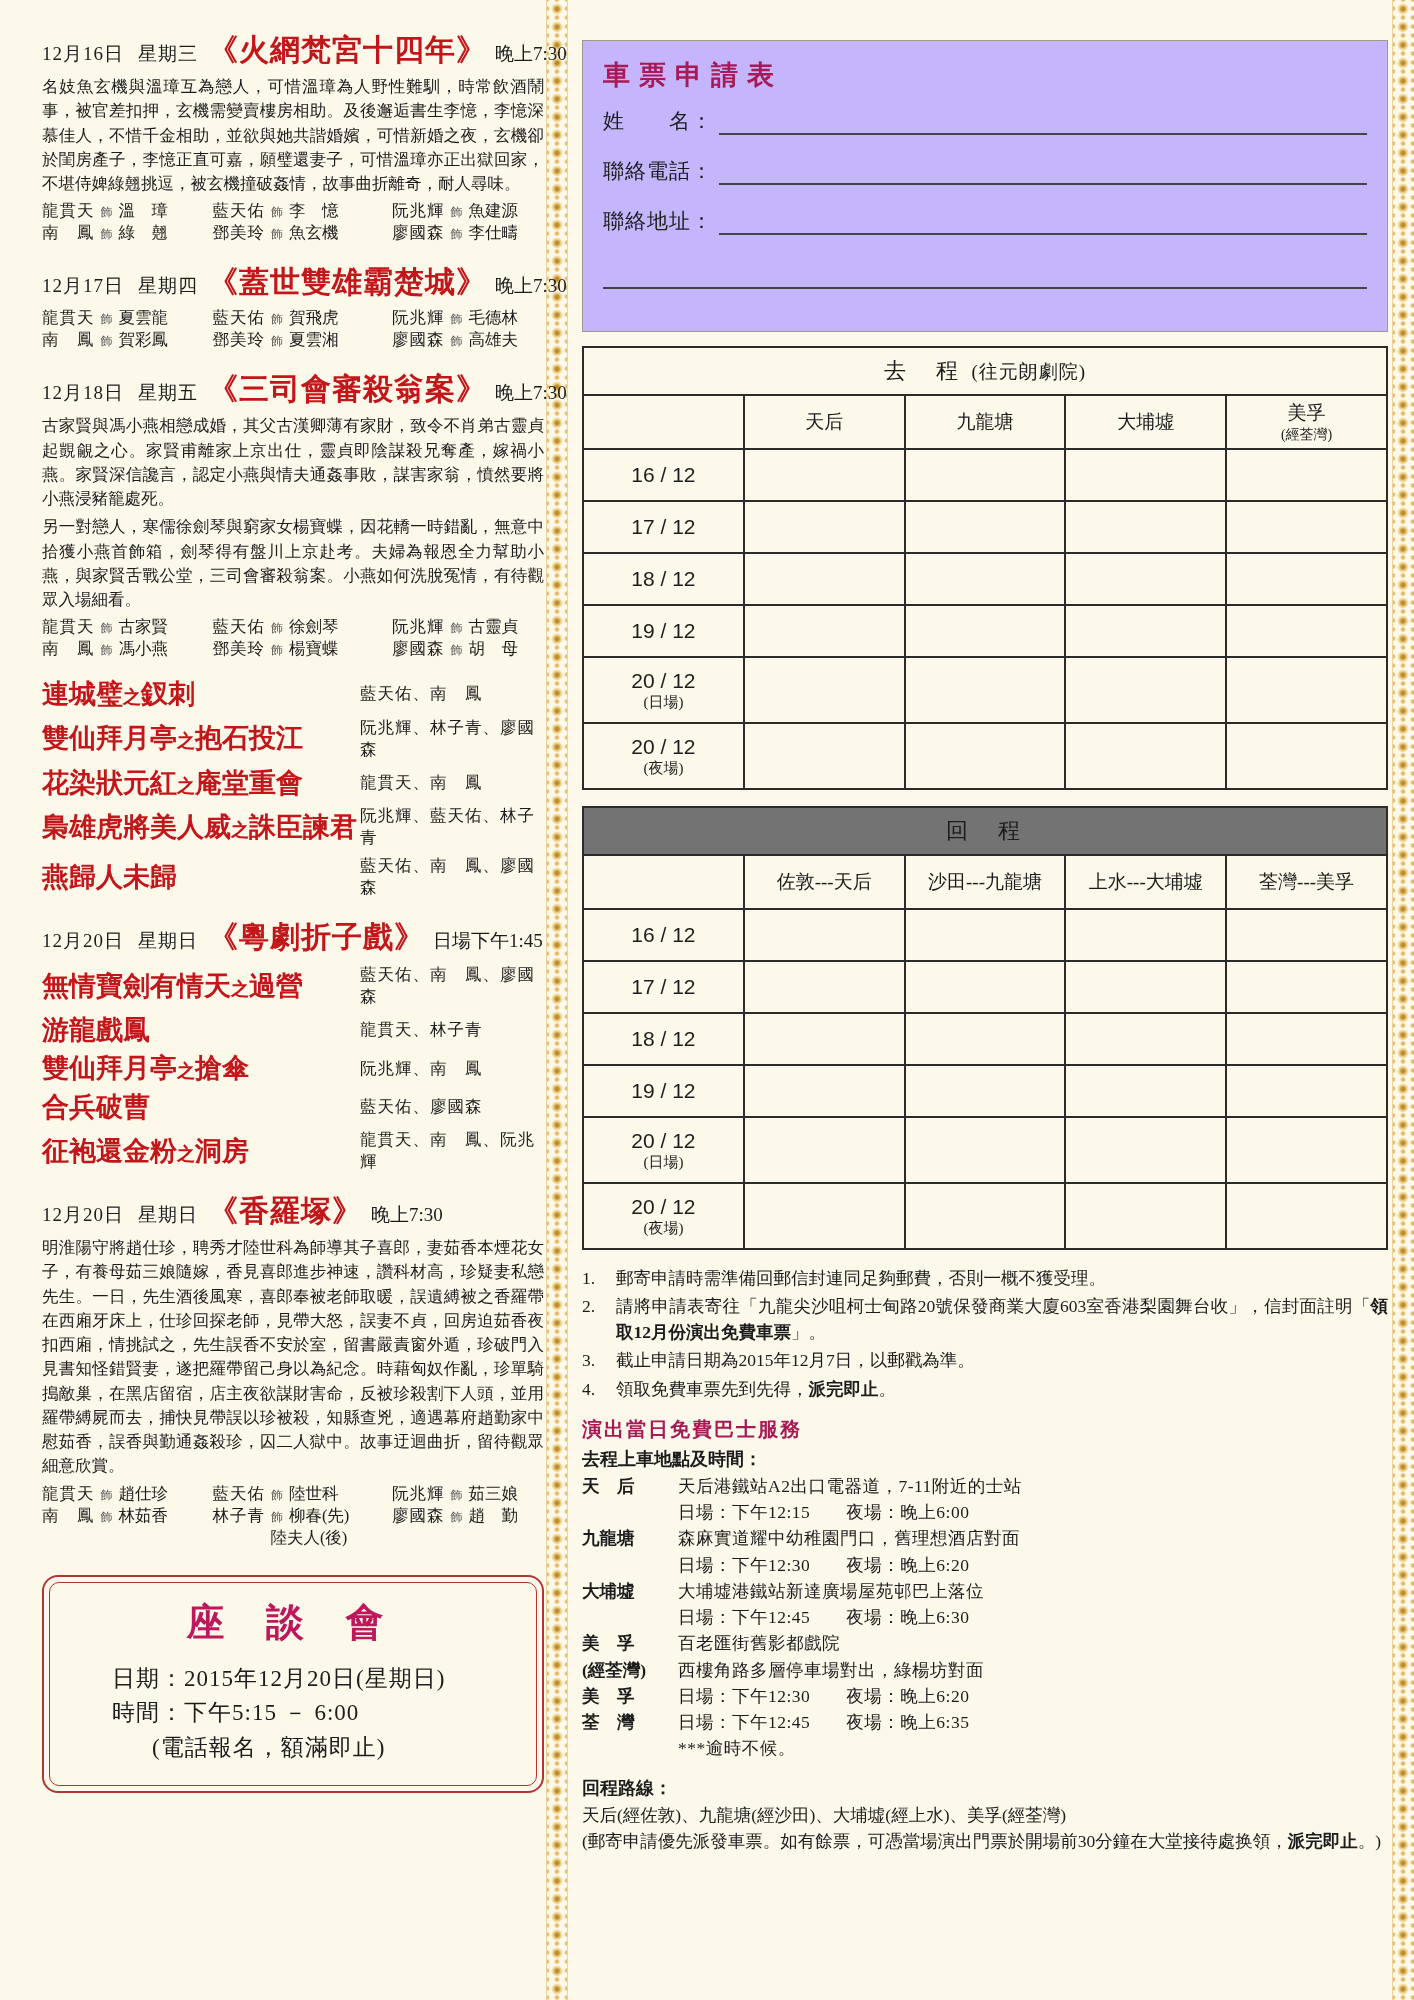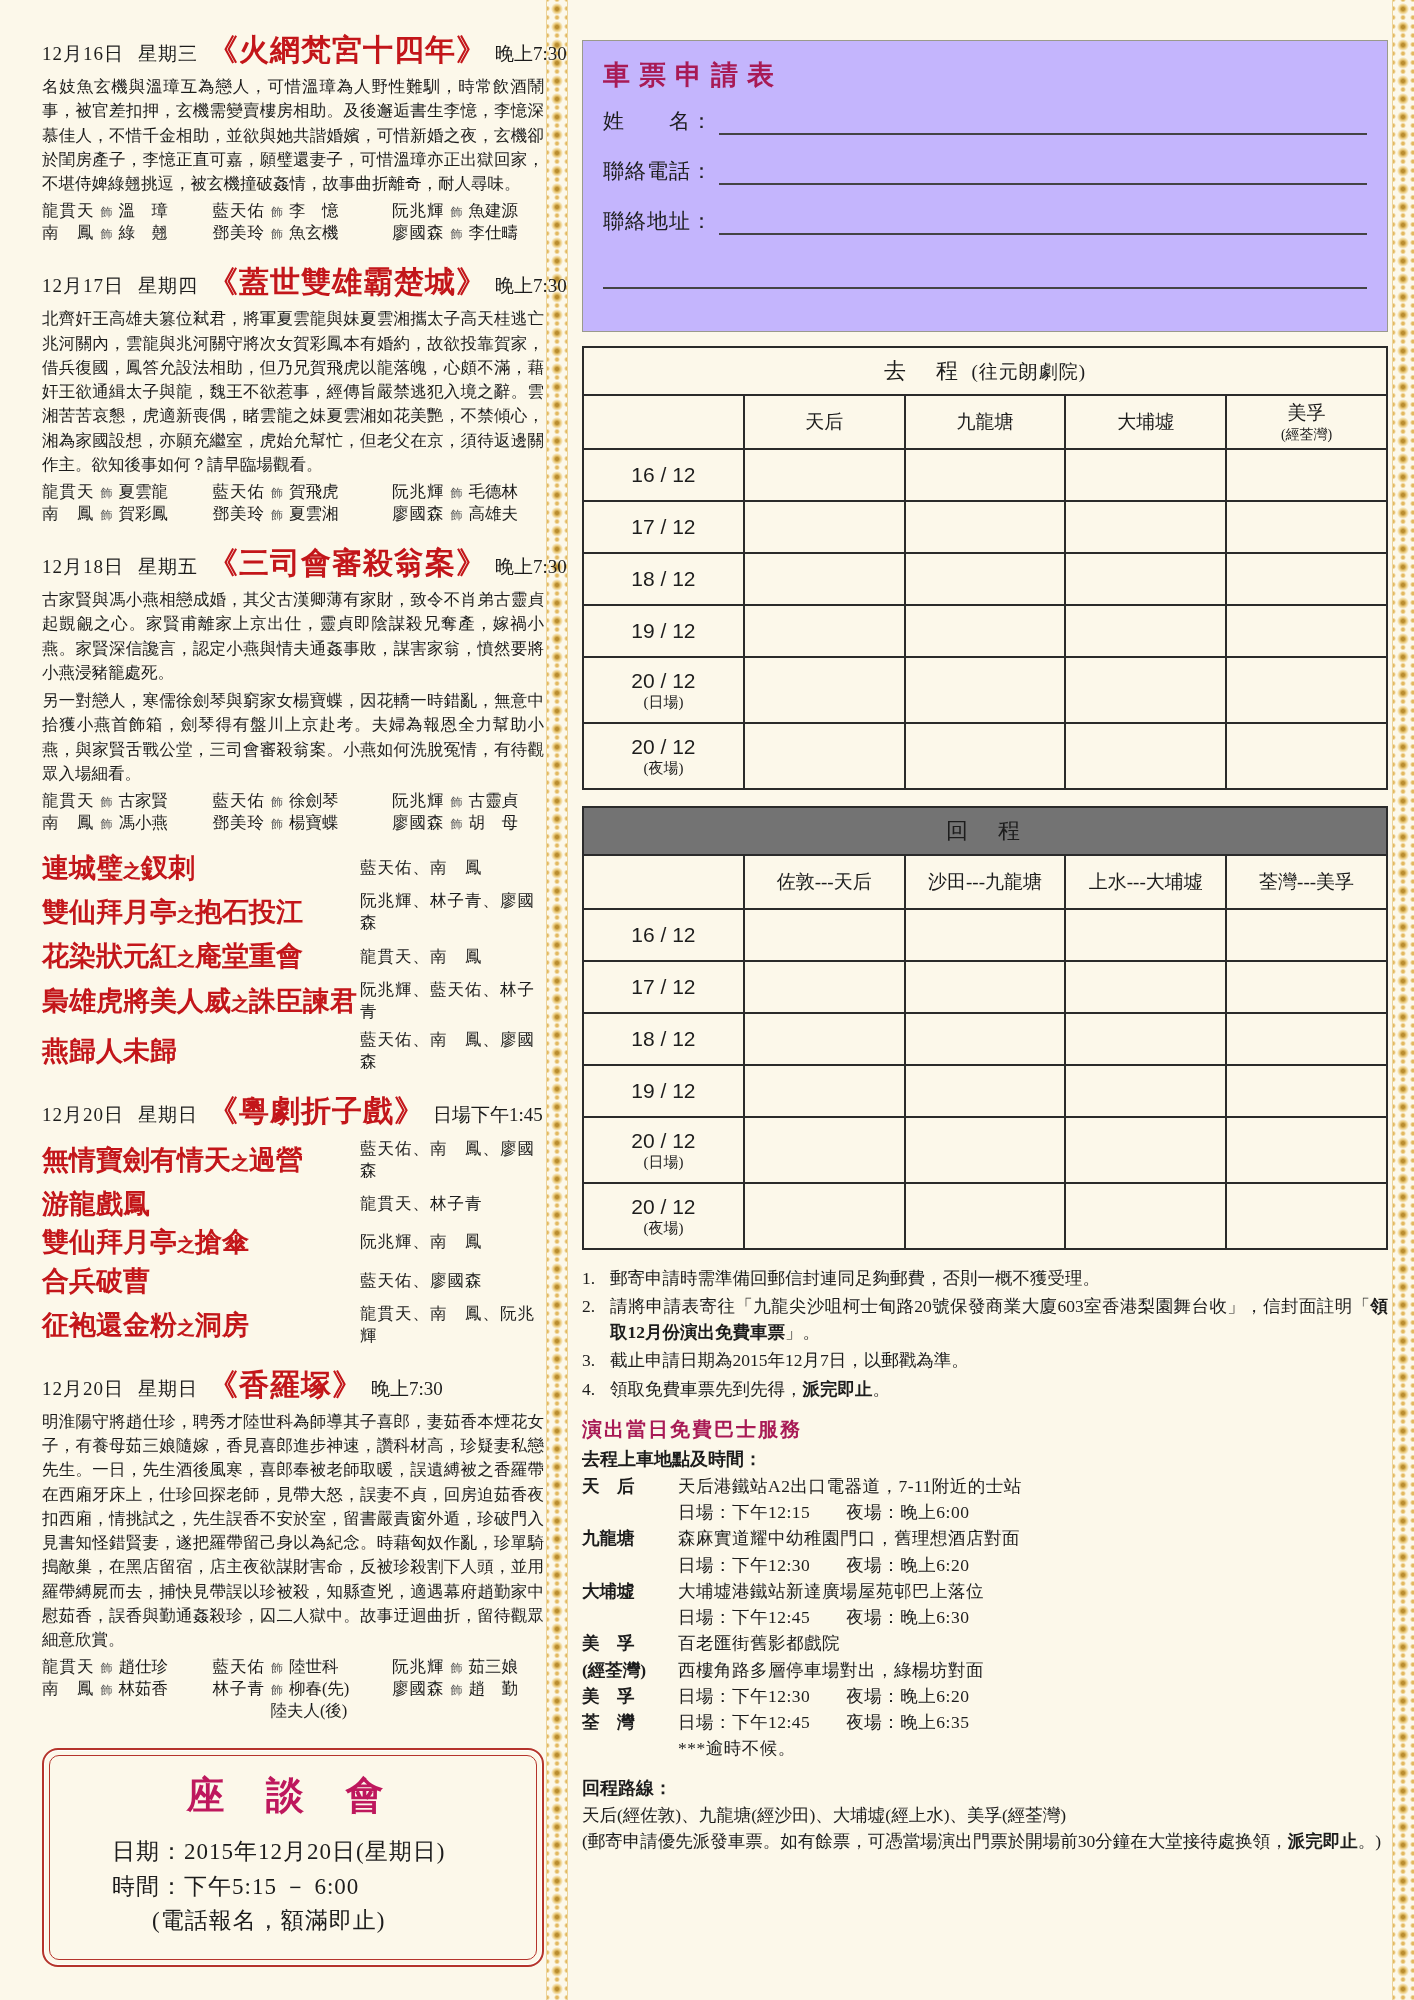--- a/index.html
+++ b/index.html
@@ -75,21 +75,21 @@
   .tbl-title .t-sub{font-size:19px;font-weight:normal;letter-spacing:1px;}
   .tbl-title.blue{background:#737373;}
   .col-head{font-size:19px;height:50px;}
   .col-head .sub{display:block;font-size:14px;}
   .sub:empty{display:none;}
   .row-label{font-size:21px;font-family:"Liberation Sans",sans-serif;height:48px;}
   .row-label .sub{display:block;font-size:15px;font-family:"Liberation Serif",serif;}
   tr.tall .row-label{height:62px;}
 
   .note{display:grid;grid-template-columns:28px 1fr;font-size:17.5px;line-height:1.45;margin-bottom:3px;}
-  .note .note-text{text-align:justify;}
+  .note .note-text{text-align:justify;margin-left:6px;}
   .bold{font-weight:bold;}
 
   .bus-section{margin-top:14px;}
   .bus-heading{color:#a81a55;font-size:20px;font-weight:bold;letter-spacing:2px;margin-bottom:2px;}
   .bus-subheading,.route-heading{font-size:18px;font-weight:bold;margin:4px 0 2px 0;}
   .bus-row{display:grid;grid-template-columns:96px 1fr;font-size:17.5px;line-height:1.5;}
   .bus-row .bus-label{font-weight:bold;white-space:nowrap;}
   .bus-row .bus-text{letter-spacing:0.5px;}
   .route-line,.route-paren{font-size:17.5px;line-height:1.5;}
   .route-paren{text-align:justify;}
@@ -120,21 +120,20 @@
     </div>
   </section>
 
   <section class="show">
     <div class="show-head">
       <span class="date">12月17日</span>
       <span class="weekday">星期四</span>
       <span class="title-red">《蓋世雙雄霸楚城》</span>
       <span class="time">晚上7:30</span>
     </div>
-    <p class="synopsis">北齊奸王高雄夫篡位弒君，將軍夏雲龍與妹夏雲湘攜太子高天桂逃亡兆河關內，雲龍與兆河關守將次女賀彩鳳本有婚約，故欲投靠賀家，借兵復國，鳳答允設法相助，但乃兄賀飛虎以龍落魄，心頗不滿，藉奸王欲通緝太子與龍，魏王不欲惹事，經傳旨嚴禁逃犯入境之辭。雲湘苦苦哀懇，虎適新喪偶，睹雲龍之妹夏雲湘如花美艷，不禁傾心，湘為家國設想，亦願充繼室，虎始允幫忙，但老父在京，須待返邊關作主。欲知後事如何？請早臨場觀看。</p>
     <div class="cast-grid">
       <div class="cast-entry"><span class="actor">龍貫天</span><span class="shi">飾</span><span class="role">夏雲龍</span></div>
       <div class="cast-entry"><span class="actor">藍天佑</span><span class="shi">飾</span><span class="role">賀飛虎</span></div>
       <div class="cast-entry"><span class="actor">阮兆輝</span><span class="shi">飾</span><span class="role">毛德林</span></div>
       <div class="cast-entry"><span class="actor">南　鳳</span><span class="shi">飾</span><span class="role">賀彩鳳</span></div>
       <div class="cast-entry"><span class="actor">鄧美玲</span><span class="shi">飾</span><span class="role">夏雲湘</span></div>
       <div class="cast-entry"><span class="actor">廖國森</span><span class="shi">飾</span><span class="role">高雄夫</span></div>
     </div>
   </section>
 

